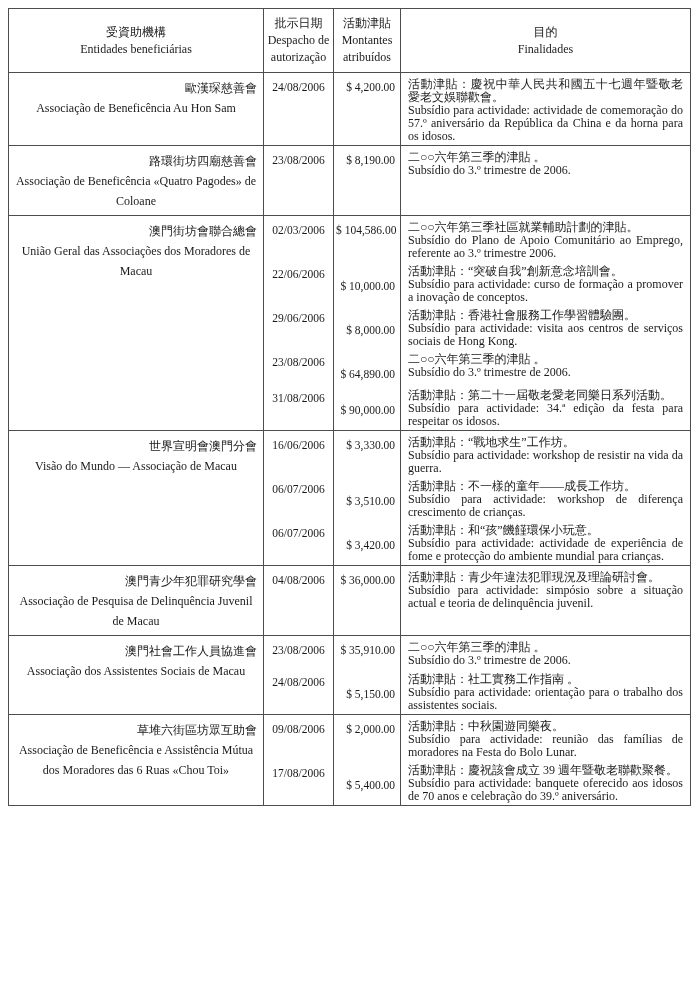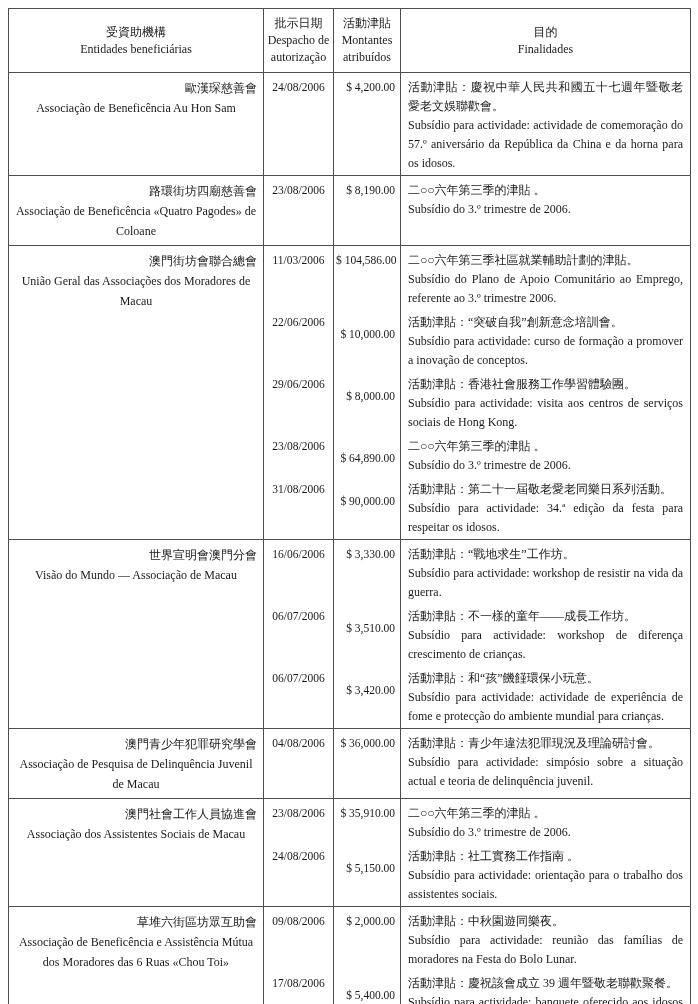--- a/index.html
+++ b/index.html
@@ -59,21 +59,21 @@
   }
   td.amount-cell {
     text-align: right;
     font-size: 11.5px;
     line-height: 19px;
     padding: 15px 5px 2px 2px;
     white-space: nowrap;
   }
   td.purpose-cell {
     padding: 3px 7px 2px 7px;
-    line-height: 19px;
+    line-height: 13px;
   }
   tr.group-start td.date-cell,
   tr.group-start td.amount-cell,
   tr.group-start td.purpose-cell {
     padding-top: 5px;
   }
   .purpose-zh, .purpose-pt {
     text-align: justify;
   }
   .entity-zh { text-align: right; }
@@ -133,21 +133,21 @@
           <td class="purpose-cell">
             <div class="purpose-zh">二○○六年第三季的津貼 。</div>
             <div class="purpose-pt">Subsídio do 3.º trimestre de 2006.</div>
           </td>
         </tr>
         <tr class="group-start">
           <td class="entity-cell" rowspan="5">
             <div class="entity-zh">澳門街坊會聯合總會</div>
             <div class="entity-pt">União Geral das Associações dos Moradores de Macau</div>
           </td>
-          <td class="date-cell">11/03/2006</td>
+          <td class="date-cell">02/03/2006</td>
           <td class="amount-cell">$ 104,586.00</td>
           <td class="purpose-cell">
             <div class="purpose-zh">二○○六年第三季社區就業輔助計劃的津貼。</div>
             <div class="purpose-pt">Subsídio do Plano de Apoio Comunitário ao Emprego, referente ao 3.º trimestre 2006.</div>
           </td>
         </tr>
         <tr>
           <td class="date-cell">22/06/2006</td>
           <td class="amount-cell">$ 10,000.00</td>
           <td class="purpose-cell">

